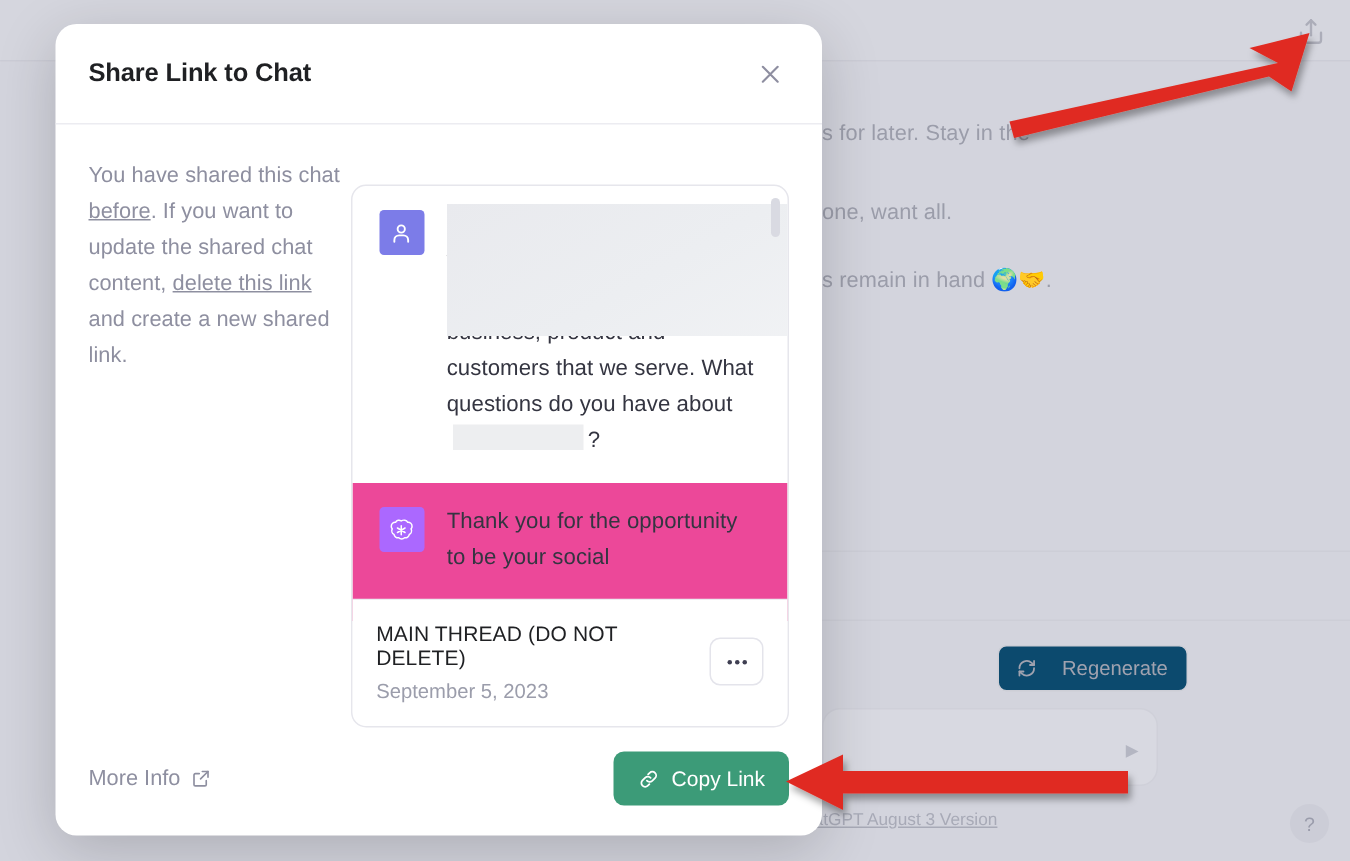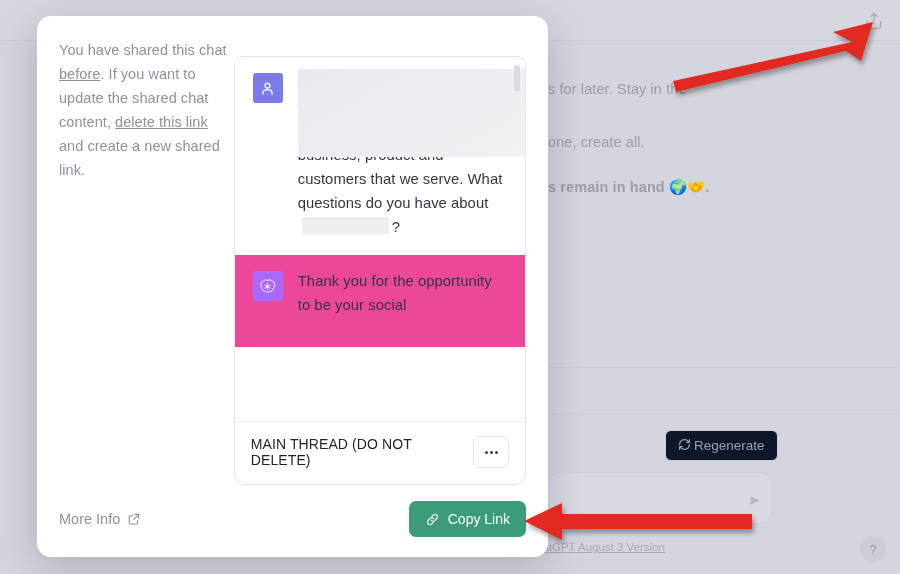--- a/index.html
+++ b/index.html
@@ -59,25 +59,26 @@
     background: #cdced7;
     left: 548px;
     right: 0;
   }
 
   .bg-regen {
     position: absolute;
     left: 665px;
     top: 430px;
     display: flex;
-    gap: 3px;
+    align-items: center;
+    gap: 17px;
     padding: 7px 12px;
     border: 1px solid #cdced6;
     border-radius: 6px;
-    background: #0f172a;
+    background: #0c4a6e;
     color: #a0a2af;
     font-size: 13.5px;
     white-space: nowrap;
   }
   .bg-regen svg { display: block; }
 
   .bg-composer {
     position: absolute;
     left: 548px;
     top: 472px;
@@ -362,22 +363,22 @@
 
   <div class="bg-share-icon">
     <svg width="20" height="20" viewBox="0 0 24 24" fill="none" stroke="#8b8d9c" stroke-width="1.9" stroke-linecap="round" stroke-linejoin="round">
       <path d="M12 15V3"></path>
         <path d="M8.5 6.5L12 3l3.5 3.5"></path>
       <path d="M4 13v6a2 2 0 0 0 2 2h12a2 2 0 0 0 2-2v-6"></path>
     </svg>
   </div>
 
   <div class="bg-msg" style="left:548px; top:79px;">s for later. Stay in the</div>
-  <div class="bg-msg" style="left:548px; top:132px;"> one, create all.</div>
-  <div class="bg-msg" style="left:548px; top:177px;font-weight:bold;">s remain in hand 🌍🤝.</div>
+  <div class="bg-msg" style="left:548px; top:132px;"> one, want all.</div>
+  <div class="bg-msg" style="left:548px; top:177px;">s remain in hand 🌍🤝.</div>
 
   <div class="bg-msg-divider" style="top:367px;"></div>
   <div class="bg-msg-divider" style="top:413px;"></div>
 
   <div class="bg-regen">
     <svg width="13" height="13" viewBox="0 0 24 24" fill="none" stroke="#a0a2af" stroke-width="2.2" stroke-linecap="round" stroke-linejoin="round">
       <path d="M3 12a9 9 0 0 1 15-6.7L21 8"></path>
         <path d="M21 3v5h-5"></path>
       <path d="M21 12a9 9 0 0 1-15 6.7L3 16"></path>
         <path d="M3 21v-5h5"></path>
@@ -389,20 +390,28 @@
     <div class="bg-send">▸</div>
   </div>
 
   <div class="bg-version">hatGPT August 3 Version</div>
 
   <div class="bg-help">?</div>
 </div>
 
 <div id="modal">
 
+  <div class="modal-header">
+    <div class="modal-title">Share Link to Chat</div>
+    <button class="close-btn">
+      <svg width="17" height="17" viewBox="0 0 24 24" fill="none" stroke="currentColor" stroke-width="2" stroke-linecap="round">
+        <path d="M5 5l14 14M19 5L5 19"></path>
+      </svg>
+    </button>
+  </div>
 
   <div class="modal-body">
 
     <div class="modal-desc">
       <span>You have shared this chat </span><span class="inline-link">before</span><span>. If you want to update the shared chat content, </span><span class="inline-link">delete this link</span><span> and create a new shared link.</span>
     </div>
 
     <div class="preview-card">
 
       <div class="preview-scroll">
@@ -429,20 +438,21 @@
           </div>
           <div class="msg-text">Thank you for the opportunity to be your social</div>
         </div>
 
         <div class="preview-scrollbar"></div>
       </div>
 
       <div class="preview-footer">
         <div>
           <div class="preview-title">MAIN THREAD (DO NOT DELETE)</div>
+          <div class="preview-date">September 5, 2023</div>
         </div>
         <button class="more-btn">
           <span class="dot"></span>
           <span class="dot"></span>
           <span class="dot"></span>
         </button>
       </div>
     </div>
   </div>
 

